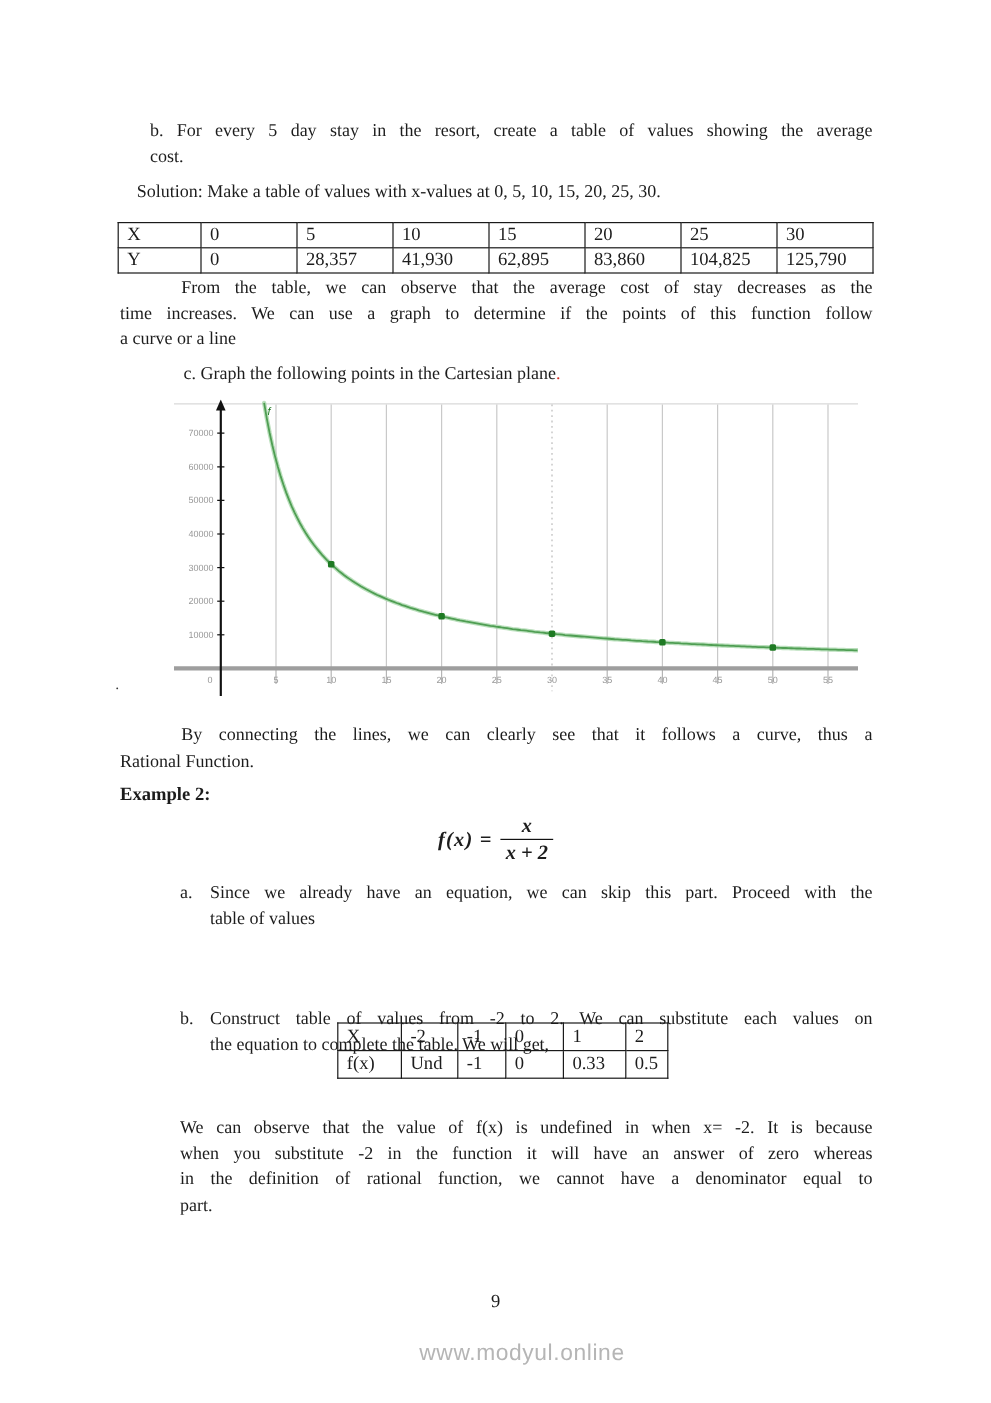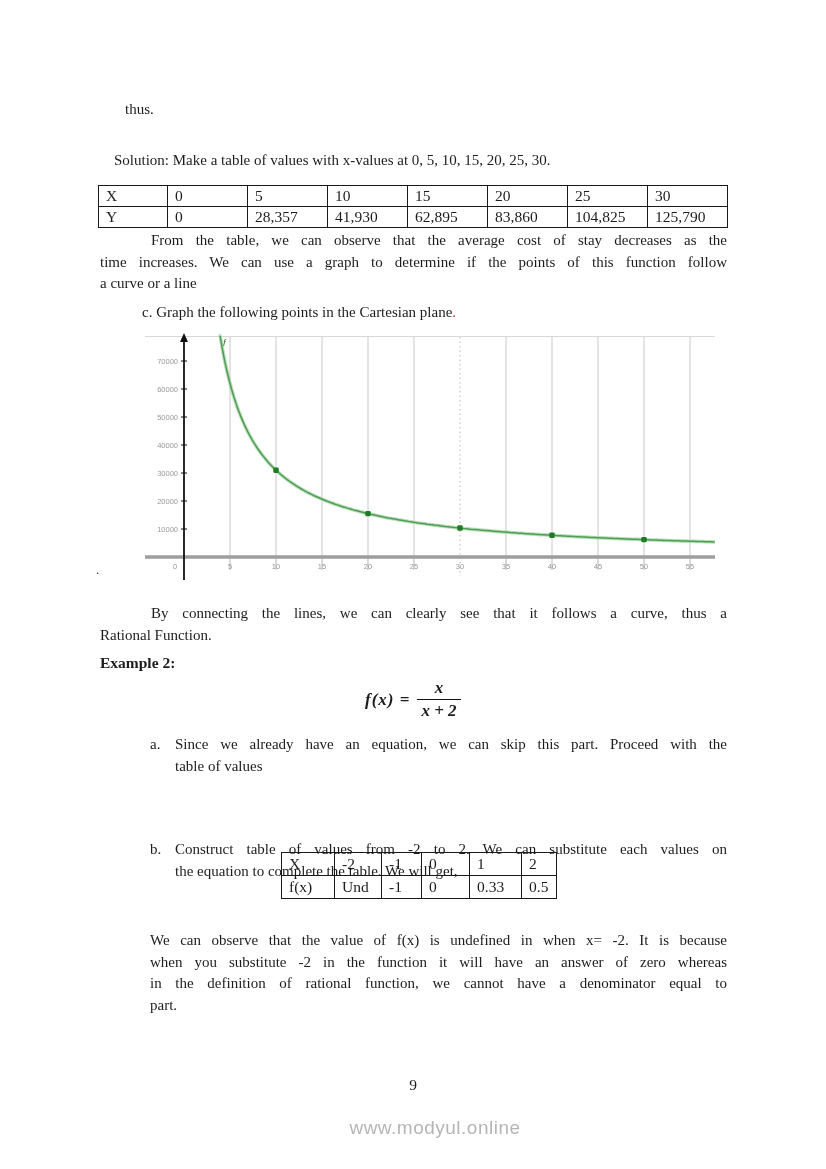--- a/index.html
+++ b/index.html
@@ -31,21 +31,22 @@
   .graph-wrap{width:570px;height:252px;}
   svg text{font-family:"Liberation Sans",sans-serif;}
   .stray{font-size:13px;color:#333;}
 </style>
 </head>
 <body>
 
 <div class="page">
 
   <div class="abs" style="top:99px;left:125px;width:602px;">
-      <div class="jline last">thus.</div>
+      <div class="jline">b. For every 5 day stay in the resort, create a table of values showing the average</div>
+      <div class="jline last">cost.</div>
     </div>
 
   <div class="abs single" style="top:150px;left:114px;width:627px;">Solution: Make a table of values with x-values at 0, 5, 10, 15, 20, 25, 30.</div>
 
   <table class="abs tbl1" style="top:185px;left:98px;width:629px;">
     <colgroup>
       <col style="width:69px">
         <col style="width:80px">
         <col style="width:80px">
       <col style="width:80px">
@@ -77,21 +78,21 @@
         </tr>
       </tbody>
   </table>
 
   <div class="abs indent-first" style="top:230px;left:100px;width:627px;">
       <div class="jline">From the table, we can observe that the average cost of stay decreases as the</div>
       <div class="jline">time increases. We can use a graph to determine if the points of this function follow</div>
       <div class="jline last">a curve or a line</div>
     </div>
 
-  <div class="abs single" style="top:302px;left:142px;width:576px;">
+  <div class="abs single" style="top:302px;left:153px;width:576px;">
     <span>c. Graph the following points in the Cartesian plane</span><span class="red" style="color: rgb(212, 42, 32);">.</span>
   </div>
 
   <div class="abs graph-wrap" style="top:333px;left:145px;">
     <svg id="graph-svg" width="570" height="252" viewBox="0 0 570 252">
         <line x1="0" y1="3.5" x2="570" y2="3.5" stroke="#d9d9d9" stroke-width="1"></line>
         <line x1="85" y1="4" x2="85" y2="224" stroke="#c9c9c9" stroke-width="1"></line>
         <line x1="85" y1="224" x2="85" y2="237" stroke="#b5b5b5" stroke-width="1"></line>
         <line x1="131" y1="4" x2="131" y2="224" stroke="#c9c9c9" stroke-width="1"></line>
         <line x1="131" y1="224" x2="131" y2="237" stroke="#b5b5b5" stroke-width="1"></line>

